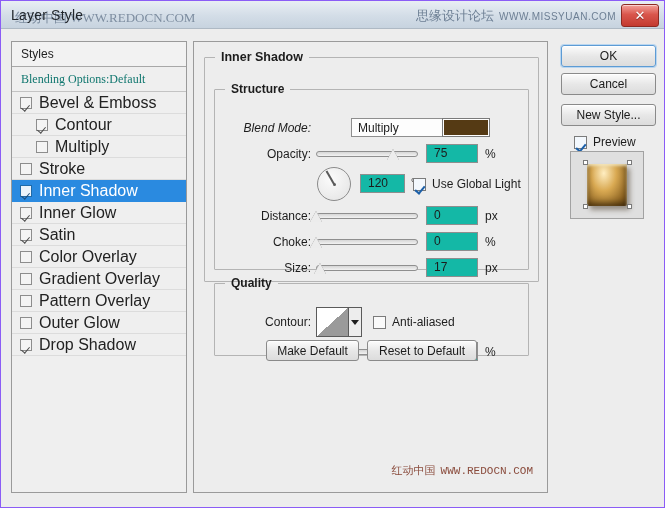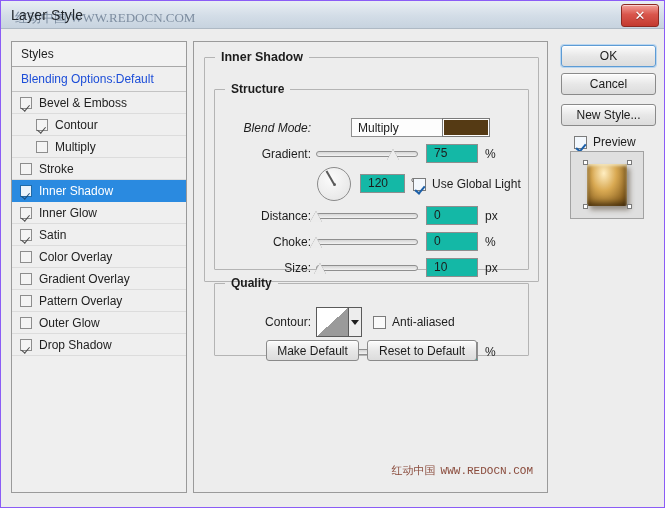--- a/index.html
+++ b/index.html
@@ -56,27 +56,27 @@
     background:#efefef;border:1px solid #9a9a9a;box-sizing:border-box;
   }
   .list-head{
     height:24px;line-height:24px;padding-left:9px;
     background:#f2f2f2;border-bottom:1px solid #a8a8a8;
     font-size:12px;color:#222;
   }
   .list-sub{
     height:24px;line-height:24px;padding-left:9px;
     background:#efefef;border-bottom:1px solid #c3c3c3;
-    font-size:12px;color:#1d4ed8;
+    font-size:12px;color:#0f766e;font-family:Liberation Serif, serif;
   }
   .style-row{
     height:22px;line-height:22px;
     border-bottom:1px solid #dcdcdc;
     display:flex;align-items:center;
-    padding-left:8px;font-size:12px;color:#222;
+    padding-left:8px;font-size:16px;color:#222;
     box-sizing:border-box;
   }
   .style-row.indent{padding-left:24px;}
   .style-row.selected{
     background:#2a8ae0;color:#fff;border-bottom:1px solid #2a8ae0;
   }
   .cb{
     width:12px;height:12px;flex:0 0 12px;
     background:#f4f4f4;border:1px solid #8d8d8d;
     margin-right:7px;position:relative;box-sizing:border-box;
@@ -242,20 +242,23 @@
   .wm-bottom .en{font-family:"Liberation Mono","DejaVu Sans Mono",monospace;margin-left:5px;margin-top:8px;}
 </style>
 </head>
 <body>
 
 <div class="dialog">
 
   <div class="titlebar">
     <div class="wm-title">红动中国 WWW.REDOCN.COM</div>
     <div class="title-text">Layer Style</div>
+    <div class="wm-right">
+      <span class="cn">思缘设计论坛</span><span class="en">WWW.MISSYUAN.COM</span>
+    </div>
     <div class="close-btn">
       <div class="x">✕</div>
     </div>
   </div>
 
   <div class="styles-panel">
     <div class="list-head">Styles</div>
     <div class="list-sub">Blending Options:Default</div>
     <div id="styles-rows">
         <div class="style-row">
@@ -317,21 +320,21 @@
       <fieldset class="grp" id="grp-structure">
         <legend>Structure</legend>
 
         <div class="lbl" style="left:8px;top:22px;width:88px;font-style:italic;">Blend Mode:</div>
         <div class="combo" style="left:101px;top:22px;width:118px;margin-left:35px;">
           <span>Multiply</span>
           <span class="arrow"></span>
         </div>
         <div class="swatch" id="shadow-swatch" style="left: 227px; top: 22px; background: rgb(85, 58, 20);"></div>
 
-        <div class="lbl" style="left:8px;top:48px;width:88px;">Gradient:</div>
+        <div class="lbl" style="left:8px;top:48px;width:88px;">Opacity:</div>
         <div class="slider" id="opacity-slider" style="left:101px;top:51px;width:102px;">
           <div class="track"></div>
           <div class="thumb" style="left: 75%;"></div>
         </div>
         <div class="num" style="left:211px;top:48px;width:52px;">75</div>
         <div class="unit" style="left:270px;top:48px;">%</div>
 
         <div class="dial" id="angle-dial" style="left:102px;top:71px;">
           <div class="needle" style="transform: rotate(-30deg);"></div>
           <div class="center"></div>
@@ -357,21 +360,21 @@
           <div class="thumb" style="left: 0%;"></div>
         </div>
         <div class="num" style="left:211px;top:136px;width:52px;">0</div>
         <div class="unit" style="left:270px;top:136px;">%</div>
 
         <div class="lbl" style="left:8px;top:162px;width:88px;">Size:</div>
         <div class="slider" id="size-slider" style="left:101px;top:165px;width:102px;">
           <div class="track"></div>
           <div class="thumb" style="left: 4%;"></div>
         </div>
-        <div class="num" style="left:211px;top:162px;width:52px;">10</div>
+        <div class="num" style="left:211px;top:162px;width:52px;">17</div>
         <div class="unit" style="left:270px;top:162px;">px</div>
       </fieldset>
 
       <fieldset class="grp" id="grp-quality">
         <legend>Quality</legend>
 
         <div class="lbl" style="left:8px;top:22px;width:88px;">Contour:</div>
         <div class="contour" style="left:101px;top:17px;">
           <div class="thumbimg"></div>
           <div class="drop"></div>

